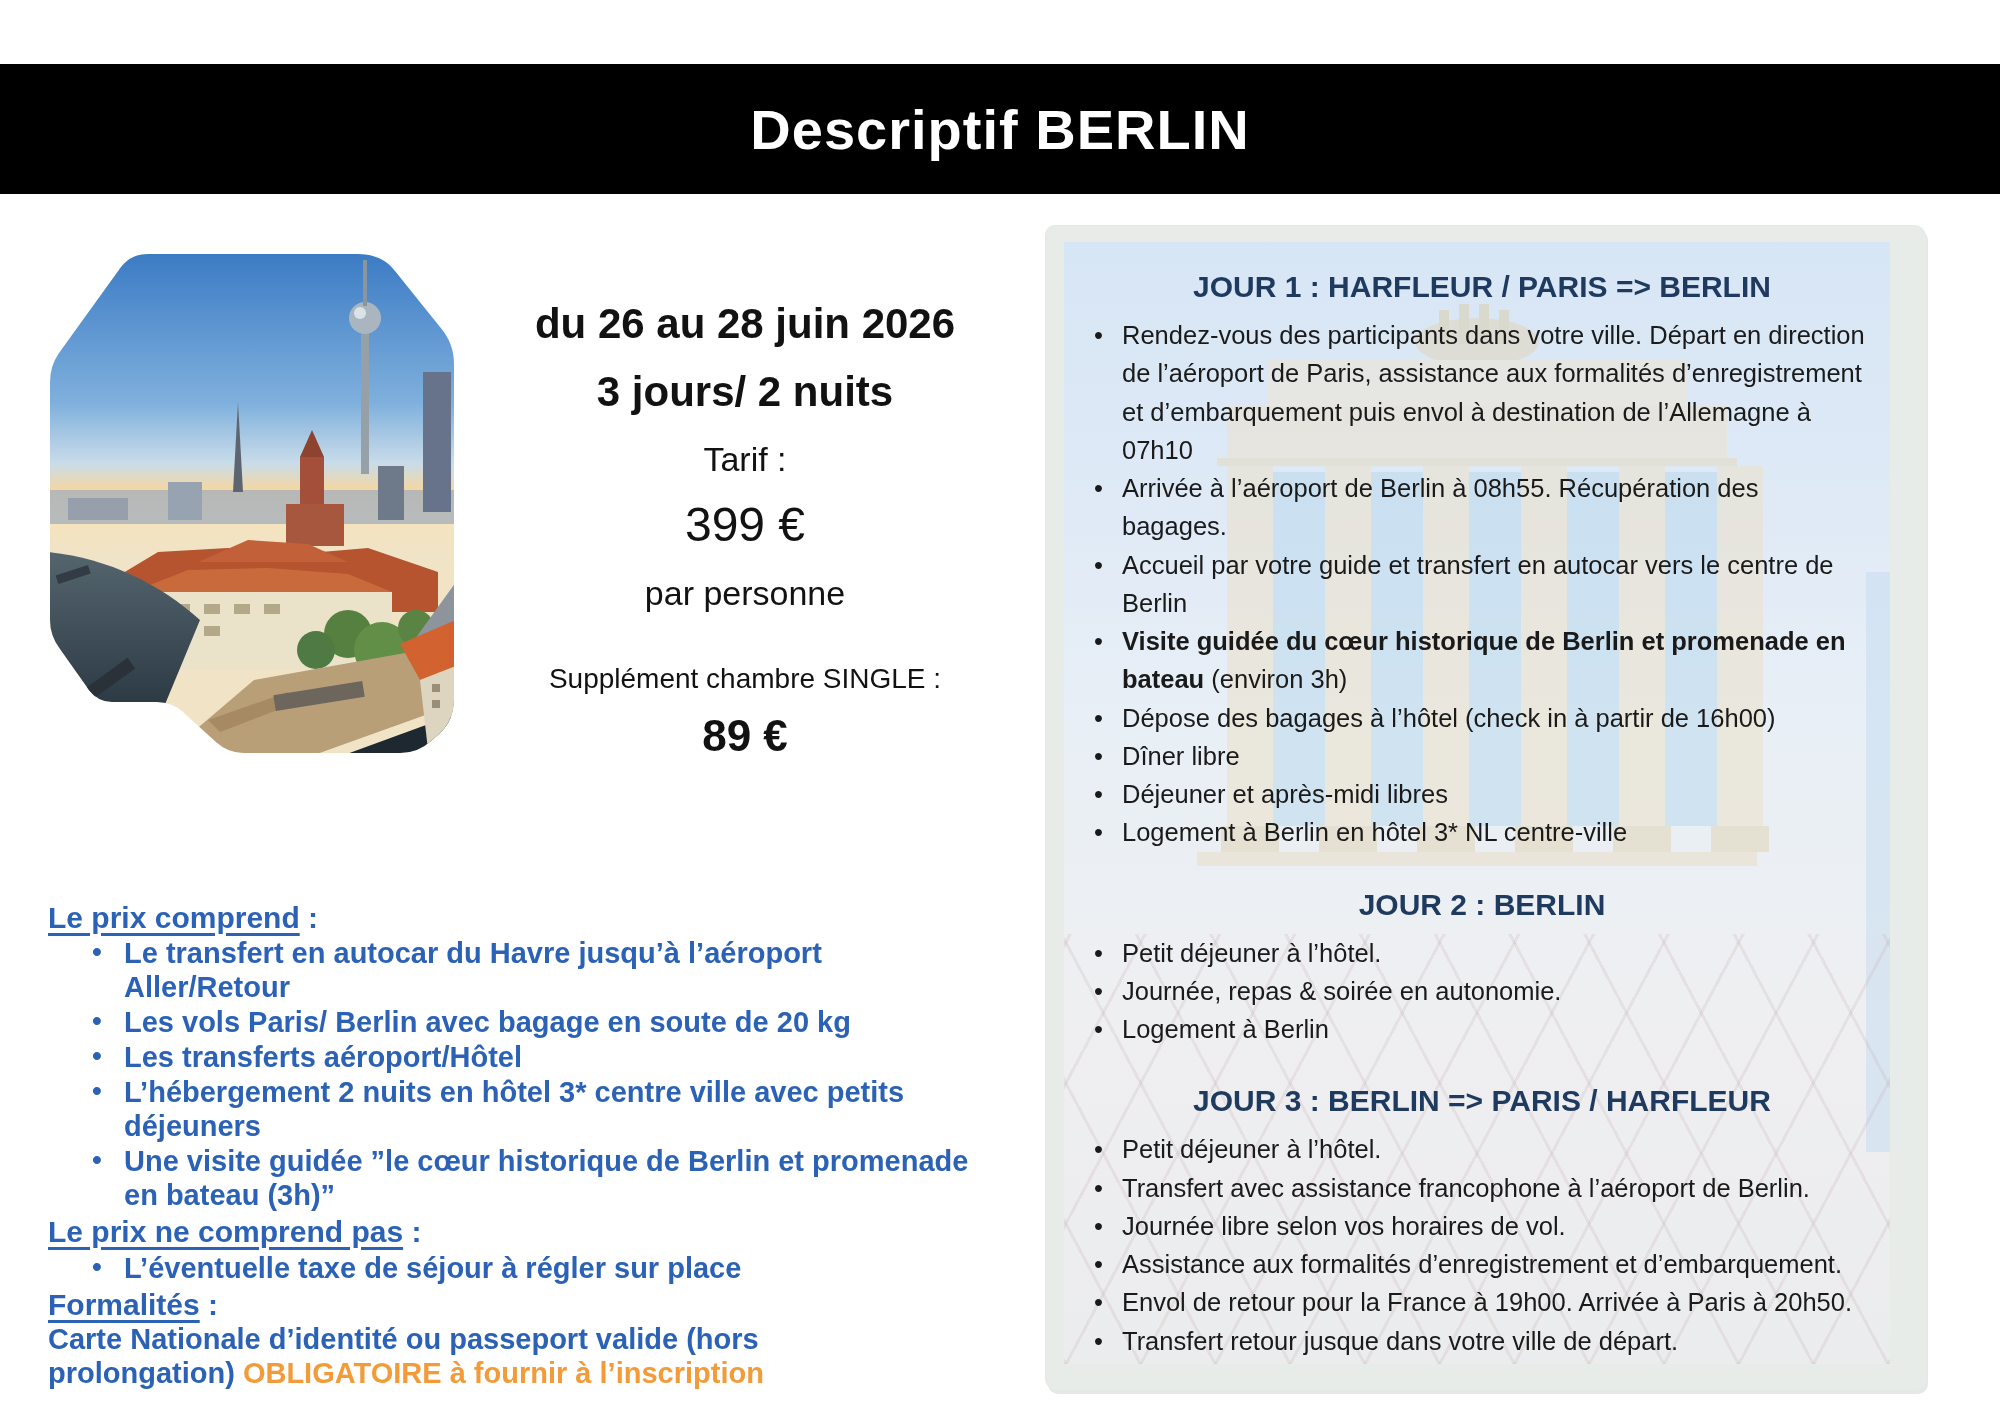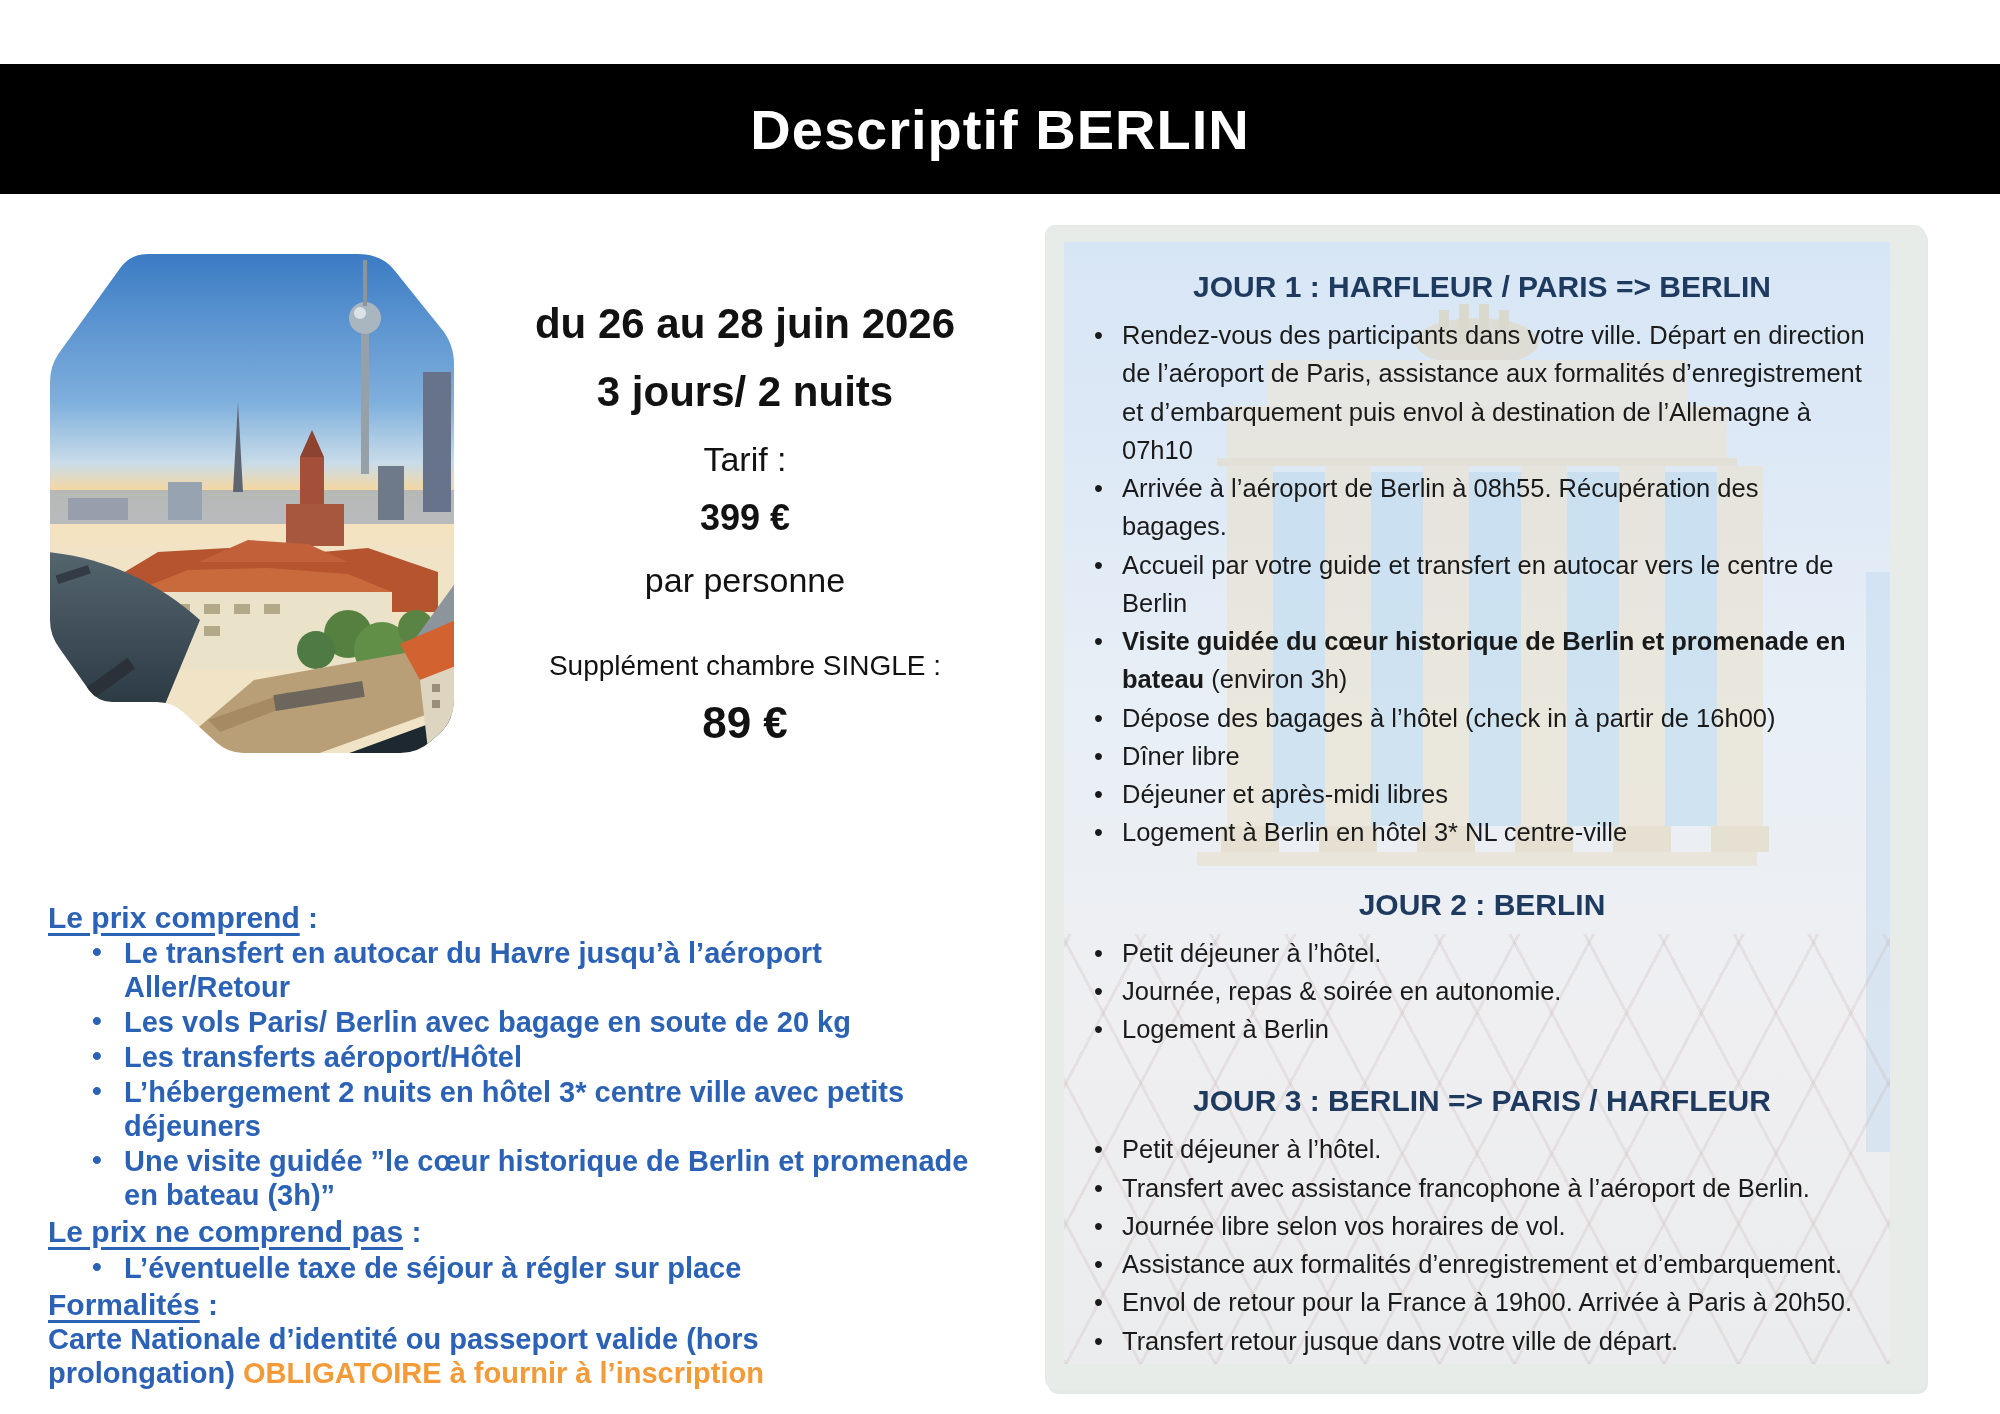--- a/index.html
+++ b/index.html
@@ -18,21 +18,21 @@
 
   
   .photo { position:absolute; left:48px; top:252px; width:408px; height:503px; }
   .photo svg { display:block; }
 
   
   .offer { position:absolute; left:450px; top:300px; width:590px; text-align:center; color:#121212; }
   .offer .dates    { font-size:42px; font-weight:700; }
   .offer .duration { font-size:42px; font-weight:700; margin-top:20px; }
   .offer .tarif-label { font-size:34px; font-weight:400; margin-top:24px; }
-  .offer .price    { font-size:36px; font-weight:700; margin-top:18px; }
+  .offer .price    { font-size:48px; font-weight:400; margin-top:18px; }
   .offer .per-person { font-size:34px; font-weight:400; margin-top:22px; }
   .offer .single-label { font-size:28px; font-weight:400; margin-top:50px; }
   .offer .single-price { font-size:44px; font-weight:700; margin-top:16px; }
 
   
   .left-info {
     position:absolute; left:48px; top:900px; width:970px;
     color:#2b62b6; font-size:29px; line-height:1.17; font-weight:600;
   }
   .section-title { font-size:30px; font-weight:700; color:#2b62b6; }

